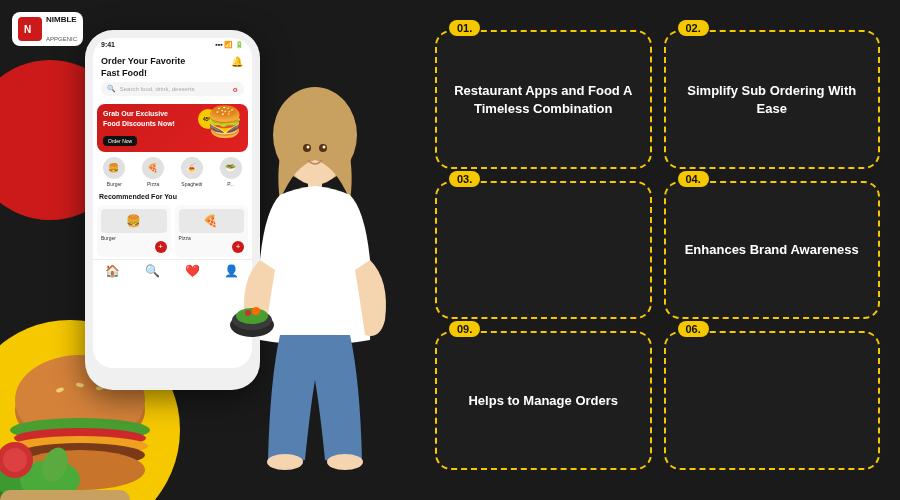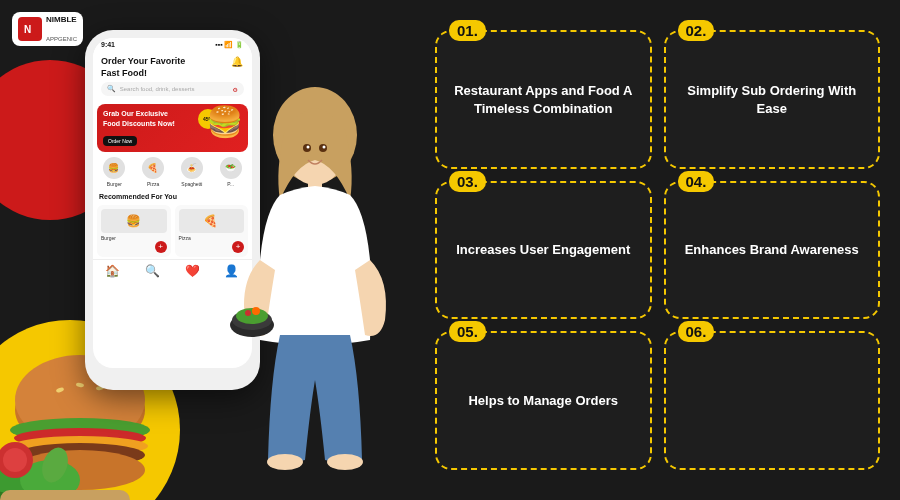--- a/index.html
+++ b/index.html
@@ -273,21 +273,21 @@
       position: relative;
     }
 
     .card-number-badge {
       position: absolute;
       top: -12px;
       left: 12px;
       background: #f5c800;
       border-radius: 10px;
       padding: 2px 8px;
-      font-size: 15px;
+      font-size: 11px;
       font-weight: bold;
       color: #111;
     }
 
     .card-title {
       font-size: 13px;
       font-weight: 600;
       color: #ffffff;
       line-height: 1.4;
       margin-top: 1px;
@@ -525,26 +525,25 @@
 <div class="feature-card">
       <div class="card-number-badge">01.</div>
       <div class="card-title">Restaurant Apps and Food A Timeless Combination</div>
     </div>
     <div class="feature-card">
       <div class="card-number-badge">02.</div>
       <div class="card-title">Simplify Sub Ordering With Ease</div>
     </div>
     <div class="feature-card">
       <div class="card-number-badge">03.</div>
-      <div class="card-title">Increases User Engagement</div>
     </div>
     <div class="feature-card">
       <div class="card-number-badge">04.</div>
       <div class="card-title">Enhances Brand Awareness</div>
     </div>
     <div class="feature-card">
-      <div class="card-number-badge">05.</div>
+      <div class="card-number-badge">09.</div>
       <div class="card-title">Helps to Manage Orders</div>
     </div>
     <div class="feature-card">
       <div class="card-number-badge">06.</div>
     </div>
   </div>
 
 </body></html>

